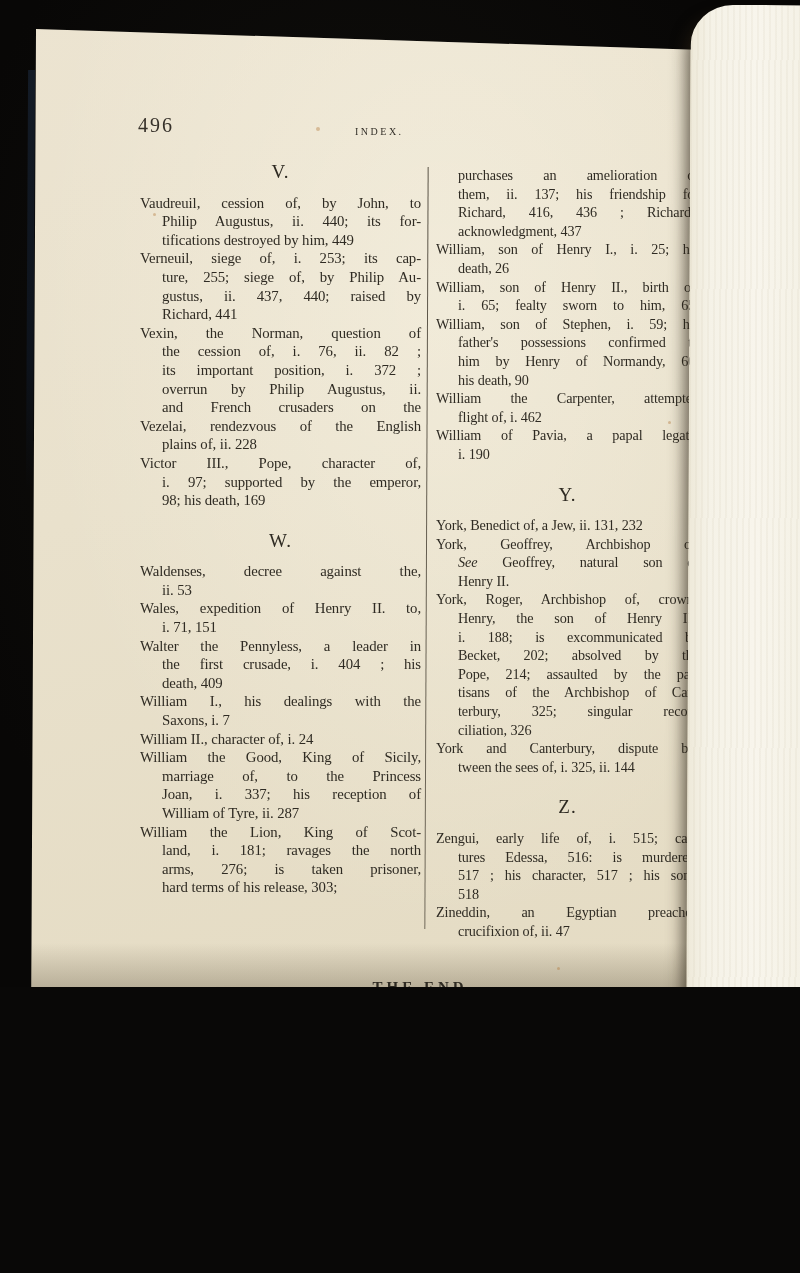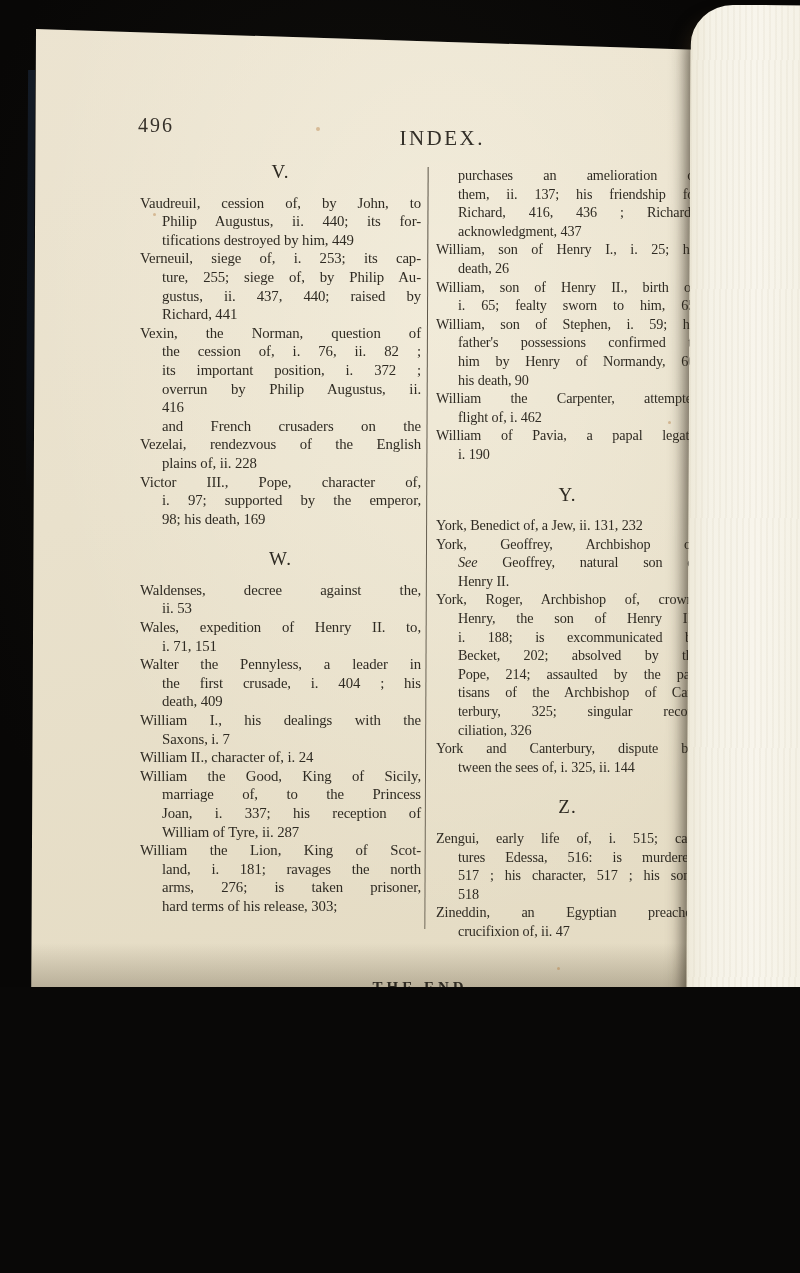--- a/index.html
+++ b/index.html
@@ -32,22 +32,22 @@
     border-radius:46px 0 42px 90px / 44px 0 36px 72px;
     background:
       repeating-linear-gradient(90deg, rgba(200,190,165,.12) 0 2px, rgba(255,255,255,0) 2px 6px),
       linear-gradient(90deg,#eee9d9 0%, #f5f2e7 16%, #f8f5ec 55%, #f4f1e5 100%);
     box-shadow:-10px 6px 16px -6px rgba(40,32,18,.7);
     transform:rotate(.25deg);
   }
   
   .print{position:absolute;inset:0;color:#2f2b23;}
   .pagenum{position:absolute;left:138px;top:114px;font-size:20px;letter-spacing:2px;color:#36312a;}
-  .running-header{position:absolute;left:345px;top:126px;width:140px;text-align:right;
-    font-size:21px;letter-spacing:2.5px;color:#332f28;}
+  .running-header{position:absolute;left:355px;top:126px;width:140px;text-align:left;
+    font-size:10px;letter-spacing:2.5px;color:#332f28;}
   .col{position:absolute;line-height:18.6px;}
   .col-left{left:140px;top:163px;width:281px;font-size:14.8px;}
   .col-right{left:436px;top:166px;width:263px;font-size:14.2px;}
   .sec-heading{text-align:center;font-size:19px;letter-spacing:1px;margin:22px 0 12px;color:#2e2a22;}
   .col > .sec-heading:first-child{margin-top:0;}
   .entry{margin:0;}
   .ln{text-align:justify;text-align-last:justify;letter-spacing:-.1px;}
   .ln.cont{padding-left:22px;}
   .ln.last{text-align-last:left;}
   .divider{position:absolute;left:426px;top:167px;width:1.3px;height:762px;
@@ -97,21 +97,20 @@
           <div class="ln first">Verneuil, siege of, i. 253; its cap-</div>
           <div class="ln cont">ture, 255; siege of, by Philip Au-</div>
           <div class="ln cont">gustus, ii. 437, 440; raised by</div>
           <div class="ln cont last">Richard, 441</div>
         </div>
         <div class="entry">
           <div class="ln first">Vexin, the Norman, question of</div>
           <div class="ln cont">the cession of, i. 76, ii. 82 ;</div>
           <div class="ln cont">its important position, i. 372 ;</div>
           <div class="ln cont">overrun by Philip Augustus, ii.</div>
-          <div class="ln cont last">416</div>
         </div>
         <div class="entry">
           <div class="ln cont">and French crusaders on the</div>
           <div class="ln first">Vezelai, rendezvous of the English</div>
           <div class="ln cont last">plains of, ii. 228</div>
         </div>
         <div class="entry">
           <div class="ln first">Victor III., Pope, character of,</div>
           <div class="ln cont">i. 97; supported by the emperor,</div>
           <div class="ln cont last">98; his death, 169</div>

